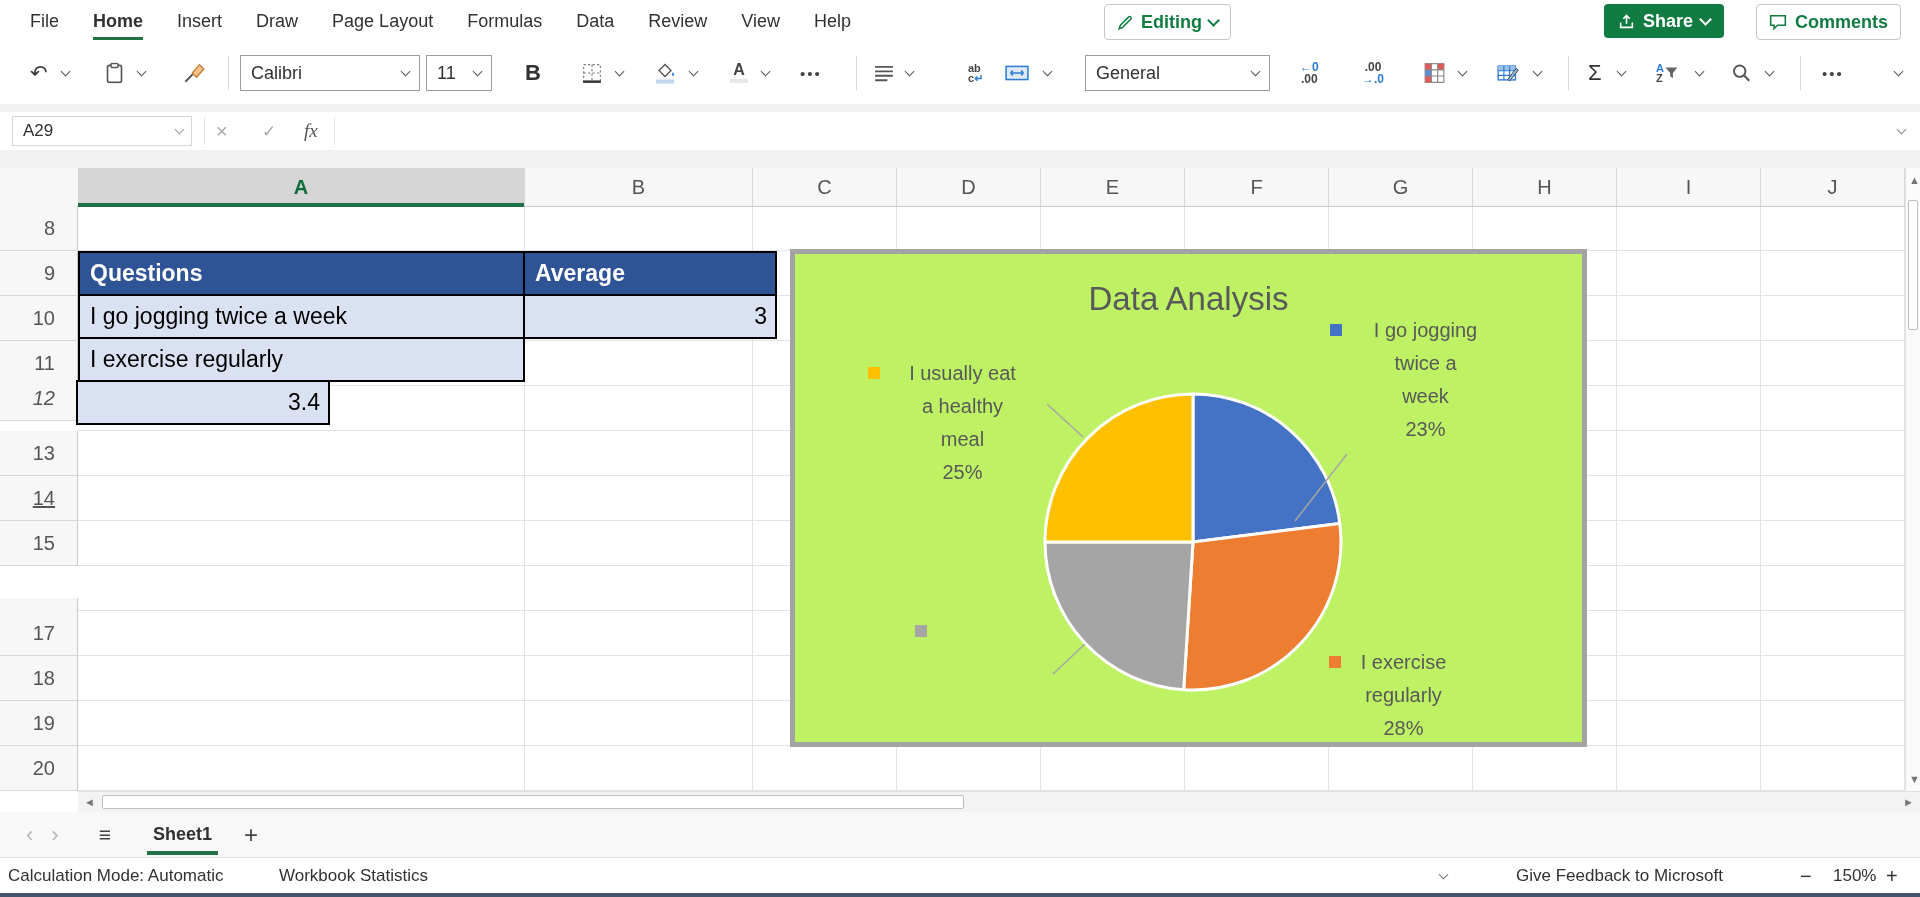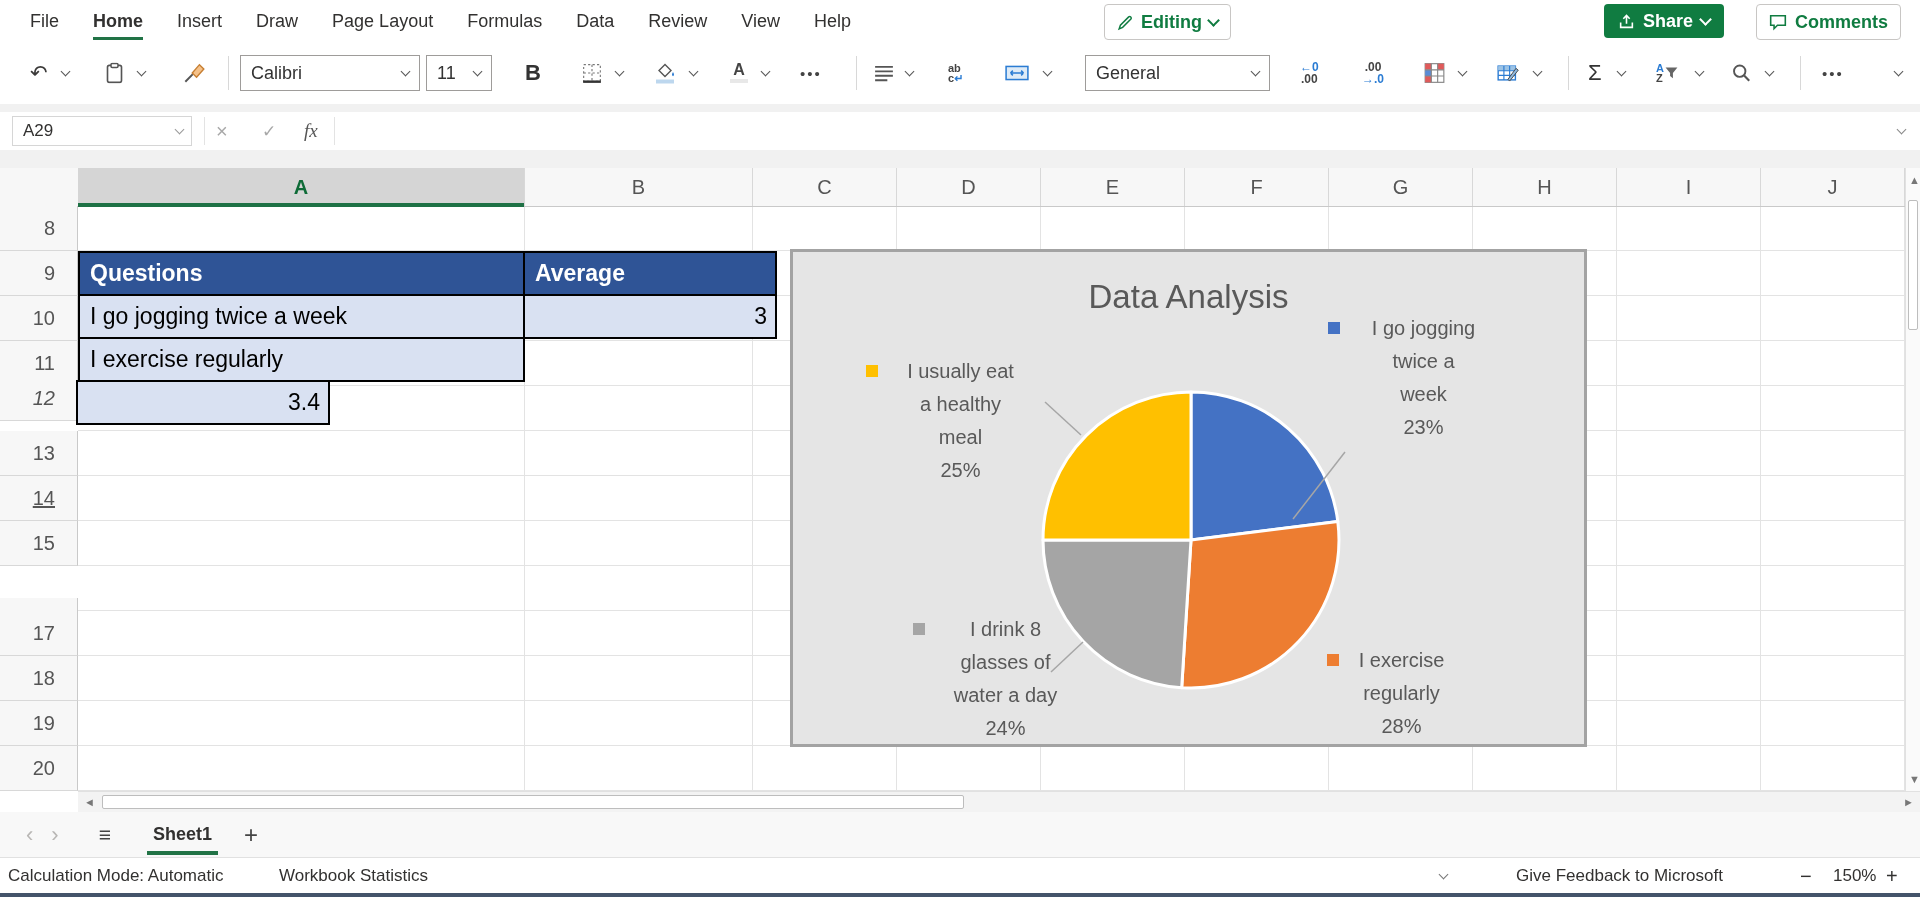--- a/index.html
+++ b/index.html
@@ -68,21 +68,21 @@
   #data-table{position:absolute;left:78px;top:251px;border-collapse:collapse}
   #data-table .t-row{display:flex}
   .t-cell{box-sizing:border-box;border:2px solid #000;height:45px;display:flex;align-items:center;font-size:23px;background:#D9E1F2;color:#000}
   .t-row + .t-row .t-cell{margin-top:-2px}
   .t-cell.t-a{width:447px;padding-left:10px}
   .t-cell.t-b{width:254px;margin-left:-2px;padding-right:8px;justify-content:flex-end}
   .t-cell.t-head{background:#2F5496;color:#fff;font-weight:bold;justify-content:flex-start}
   .t-cell.t-head.t-b{justify-content:flex-start;padding-left:10px}
 
   
-  #chart{position:absolute;left:790px;top:249px;width:797px;height:498px;background:#e5e5e5;border:3px solid #a3a3a3;box-sizing:border-box}
+  #chart{position:absolute;left:790px;top:249px;width:797px;height:498px;background:#bef264;border:5px solid #a3a3a3;box-sizing:border-box}
   #chart-title{position:absolute;left:0;right:0;top:26px;text-align:center;font-size:33px;color:#595959}
   #pie-svg{position:absolute;left:0;top:0;width:797px;height:498px}
   .pie-label{position:absolute;width:145px;text-align:center;font-size:20px;line-height:33px;color:#595959;white-space:pre-line}
   .pl0{left:558px;top:60px}
   .pl1{left:536px;top:392px}
   .pl2{left:140px;top:361px}
   .pl3{left:95px;top:103px}
   .bullet{position:absolute;width:12px;height:12px}
   .pb0{left:535px;top:70px}
   .pb1{left:534px;top:402px}
@@ -227,21 +227,21 @@
 
   <span class="rb" style="left:874px">
     <svg width="20" height="18" viewBox="0 0 18 16">
       <path d="M1 2.5 H17 M1 6.5 H17 M1 10.5 H17 M1 14.5 H12" stroke="#555" stroke-width="1.7" fill="none"></path>
     </svg>
   </span>
   <span class="rb" style="left:906px">
       <span class="rchev"></span>
     </span>
 
-  <span class="rb" style="left:948px">
+  <span class="rb" style="left:968px">
     <span class="wrapi">
       <span>ab</span>
       <span><span>c</span><span class="blue" style="color:#2B7CD3">↵</span></span>
     </span>
   </span>
 
   <span class="rb" style="left:1005px">
     <svg width="24" height="19" viewBox="0 0 22 17">
       <rect x="1" y="2.5" width="20" height="12" fill="#DEEBF7" stroke="#2B7CD3" stroke-width="1.4"></rect>
       <path d="M5 8.5 H17 M5 8.5 l2.2 -2.2 M5 8.5 l2.2 2.2 M17 8.5 l-2.2 -2.2 M17 8.5 l-2.2 2.2" stroke="#2B7CD3" stroke-width="1.4" fill="none"></path>
@@ -445,24 +445,20 @@
   <span class="bullet pb0" style="background: rgb(68, 114, 196);"></span>
   <div class="pie-label pl0">I go jogging
 twice a
 week
 23%</div>
   <span class="bullet pb1" style="background: rgb(237, 125, 49);"></span>
   <div class="pie-label pl1">I exercise
 regularly
 28%</div>
   <span class="bullet pb2" style="background: rgb(165, 165, 165);"></span>
-  <div class="pie-label pl2">I drink 8
-glasses of
-water a day
-24%</div>
   <span class="bullet pb3" style="background: rgb(255, 192, 0);"></span>
   <div class="pie-label pl3">I usually eat
 a healthy
 meal
 25%</div>
 </div>
 
 <div id="vscroll">
   <span class="scroll-arrow" style="left:3px;top:6px">▲</span>
   <div id="vthumb"></div>

